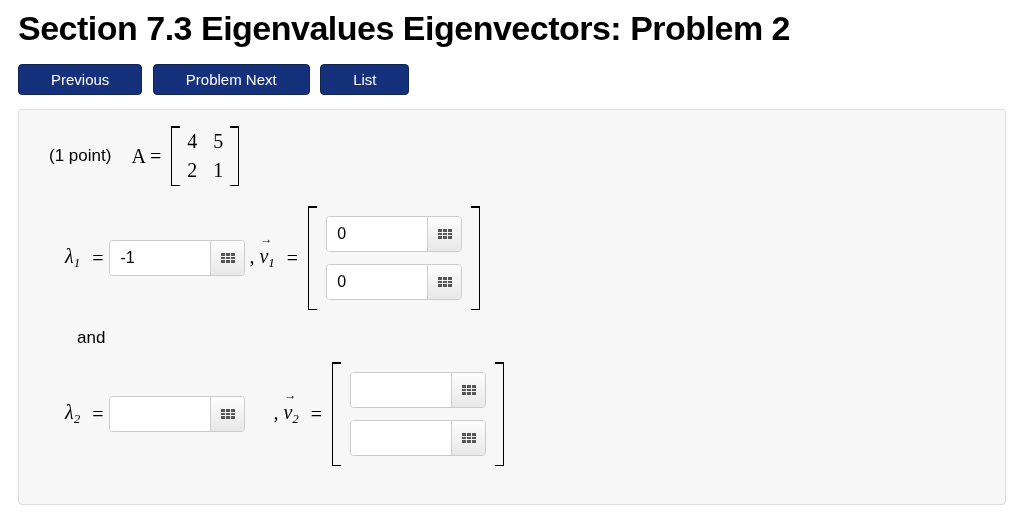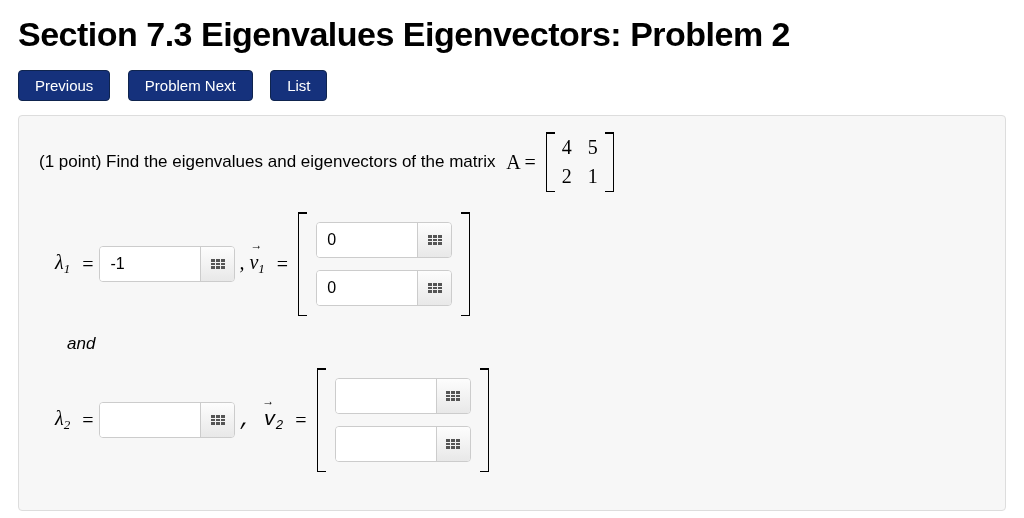--- a/index.html
+++ b/index.html
@@ -7,42 +7,42 @@
     margin: 0;
     padding: 8px 18px;
     font-family: "Helvetica Neue", Helvetica, Arial, sans-serif;
     font-size: 16px;
     color: #000;
     background: #fff;
   }
   h1 {
     font-size: 34px;
     font-weight: 700;
-    margin: 7px 0 16px 0;
+    margin: 1px 0 16px 0;
     letter-spacing: -0.5px;
   }
   .nav-row { margin-bottom: 14px; }
   .nav-btn {
     display: inline-block;
     background: #15317C;
     color: #fff;
     border: 1px solid #0f244e;
     border-radius: 4px;
-    padding: 6px 16px;
+    padding: 6px 32px;
     font-size: 15px;
     font-weight: 500;
-    margin-right: 13px;
+    margin-right: 6px;
     cursor: pointer;
     text-align: center;
   }
   .panel {
     border: 1px solid #ddd;
     border-radius: 4px;
     background: #f7f7f7;
-    padding: 16px 18px 24px 20px;
+    padding: 16px 18px 24px 30px;
     min-height: 340px;
   }
   .prompt-row {
     display: flex;
     align-items: center;
     margin-bottom: 20px;
     font-size: 17px;
   }
   .matrix {
     display: inline-flex;
@@ -130,39 +130,38 @@
     gap: 1px;
   }
   .keypad-icon span { background: #555; }
   .vector-bracket .matrix-cells {
     grid-template-columns: auto;
     row-gap: 12px;
     padding: 10px 8px;
   }
   .vector-bracket .bracket { width: 10px; }
   .vector-bracket { margin-left: 4px; }
-  .and-text { margin: 18px 0 4px 28px; font-size: 17px; font-style: italic; }
+  .and-text { margin: 18px 0 4px 28px; font-size: 17px; }
 </style>
 </head>
 <body>
 
 <h1>Section 7.3 Eigenvalues Eigenvectors: Problem 2</h1>
 
 <div class="nav-row">
   <button class="nav-btn">Previous</button>
   <button class="nav-btn">Problem Next</button>
   <button class="nav-btn">List</button>
 </div>
 
 <div class="panel">
 
   <div class="prompt-row">
     <span>(1 point)</span>
     &nbsp;
-    <span>Find the eigenvalues and eigenvectors of the matrix</span>
     &nbsp;
     <span class="math" style="font-style:normal;">A =</span>
     <span class="matrix">
       <span class="bracket bracket-left"></span>
       <span class="matrix-cells">
         <span>4</span>
         <span>5</span>
         <span>2</span>
         <span>1</span>
       </span>
@@ -245,21 +244,21 @@
             <span></span>
             <span></span>
             <span></span>
             <span></span>
             <span></span>
             <span></span>
             <span></span>
           </span>
         </span>
     </span>
-    <span class="math" style="margin-left:4px;font-family:Liberation Mono, monospace;">, <span class="arrow"><span>v</span></span><span class="sub">2</span></span>
+    <span class="math" style="margin-left:28px;">, <span class="arrow"><span>v</span></span><span class="sub">2</span></span>
     <span class="math" style="font-style:normal;"> = </span>
     <span class="matrix vector-bracket">
       <span class="bracket bracket-left"></span>
       <span class="matrix-cells">
         <span class="ans-input-wrap">
           <input class="ans-input" value="" style="">
           <span class="keypad-btn">
               <span class="keypad-icon">
                 <span></span>
                 <span></span>

